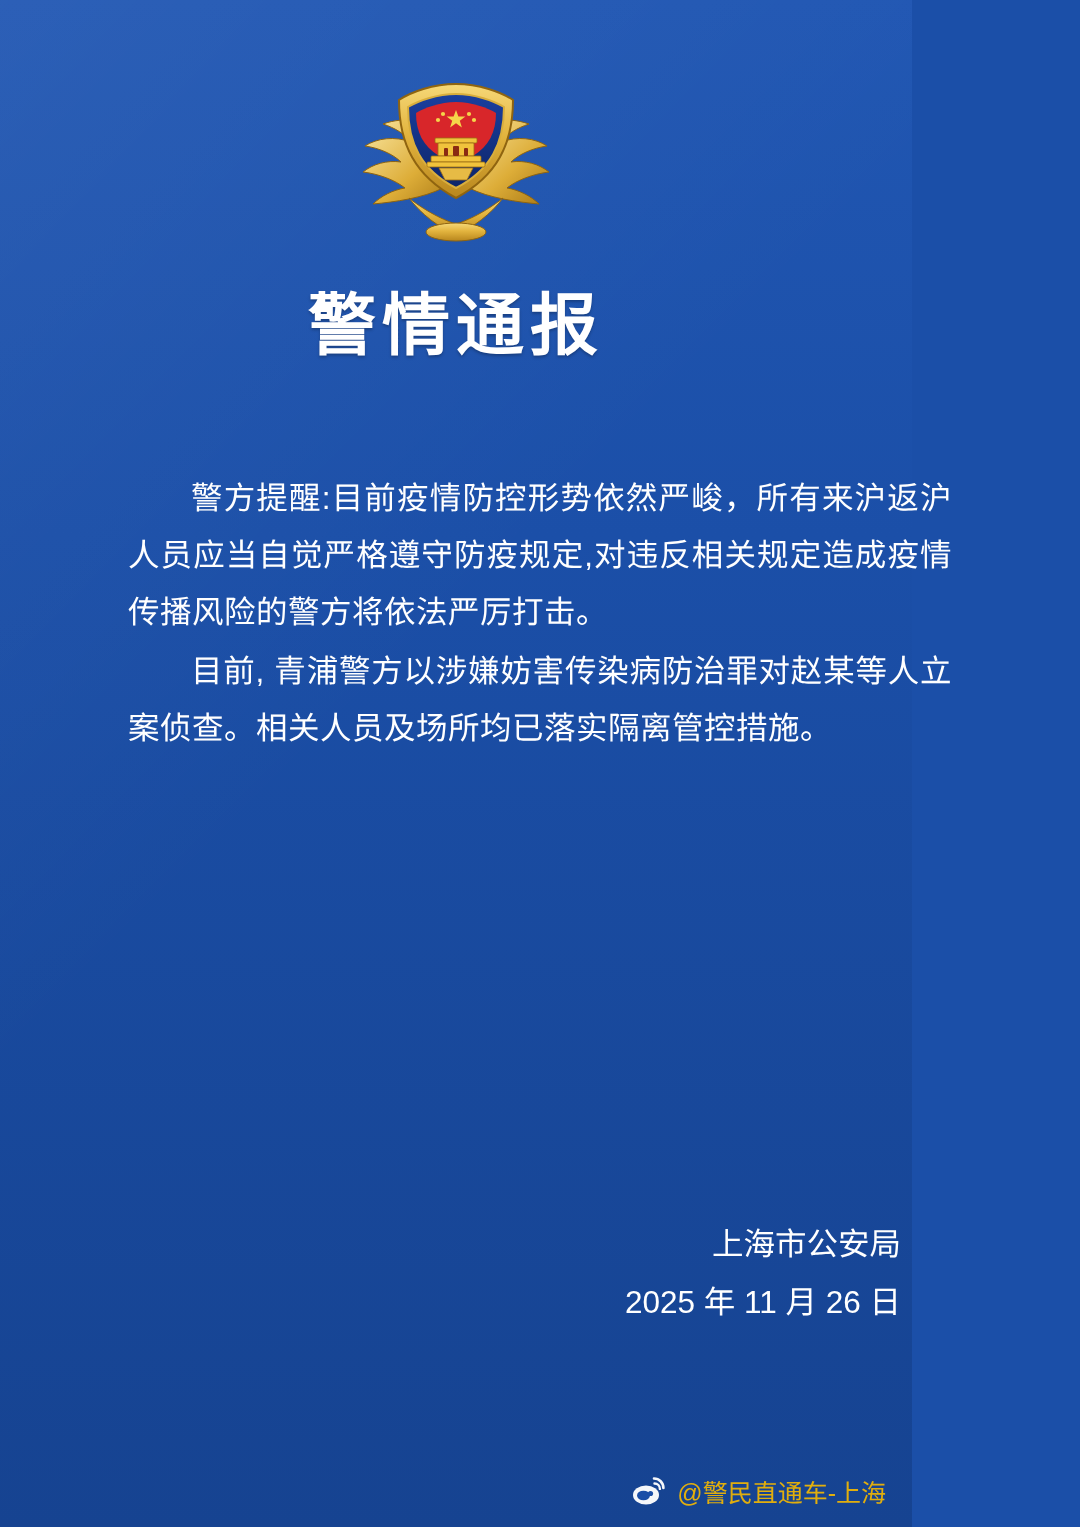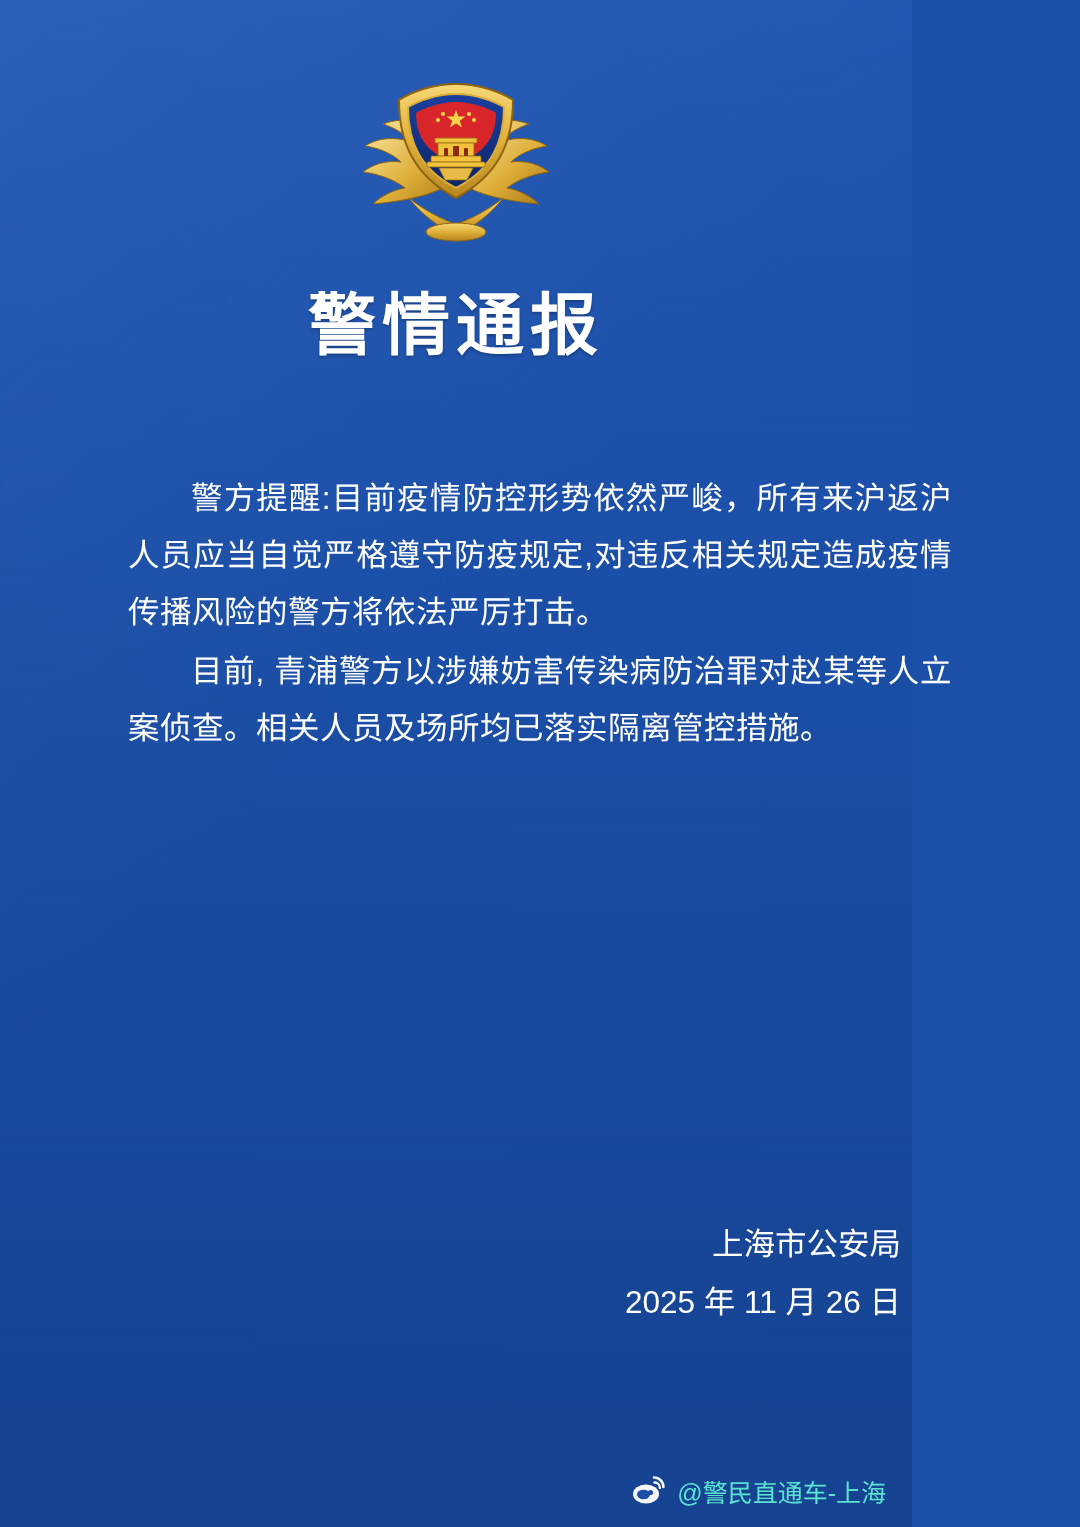--- a/index.html
+++ b/index.html
@@ -90,24 +90,24 @@
     color: #ffffff;
     margin-left: 21px;
   }
 
   
   .watermark {
     position: absolute;
     right: 26px;
     bottom: 18px;
     display: flex;
-    align-items: flex-start;
+    align-items: center;
     gap: 12px;
     font-size: 25px;
-    color: #5eead4;
+    color: #eab308;
     opacity: 0.96;
   }
   .weibo-icon {
     width: 34px;
     height: 34px;
     display: inline-block;
   }
 </style>
 </head>
 <body>

